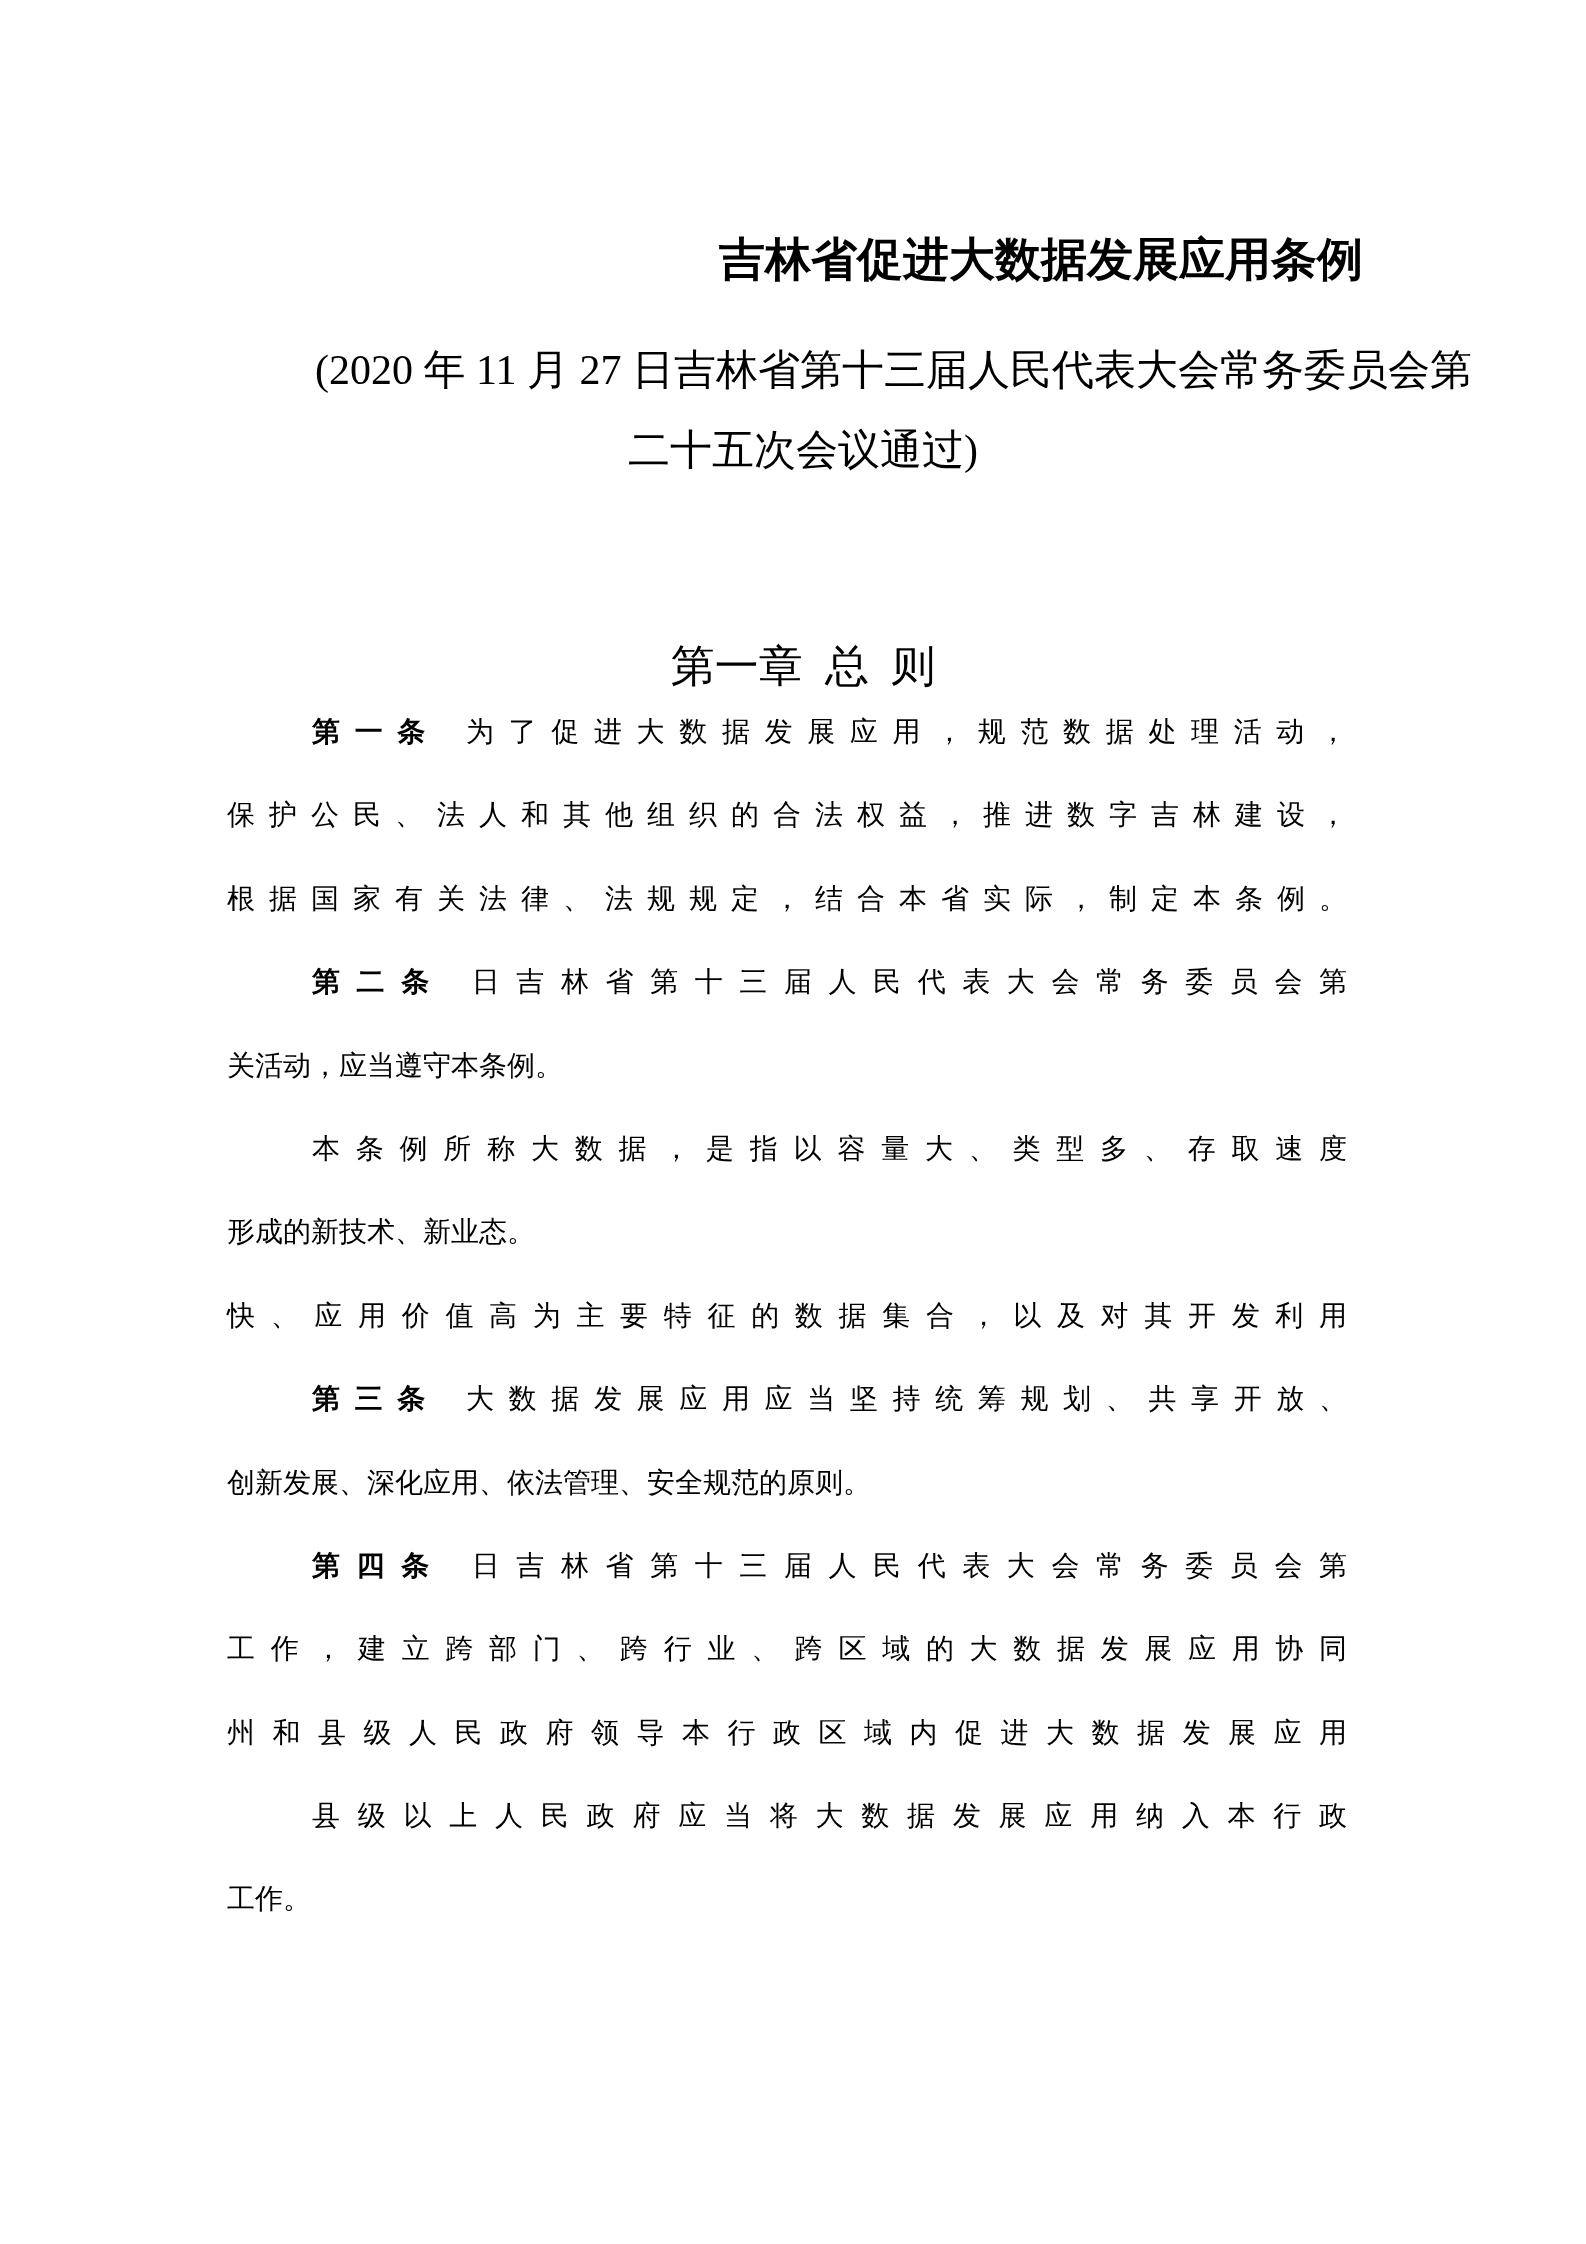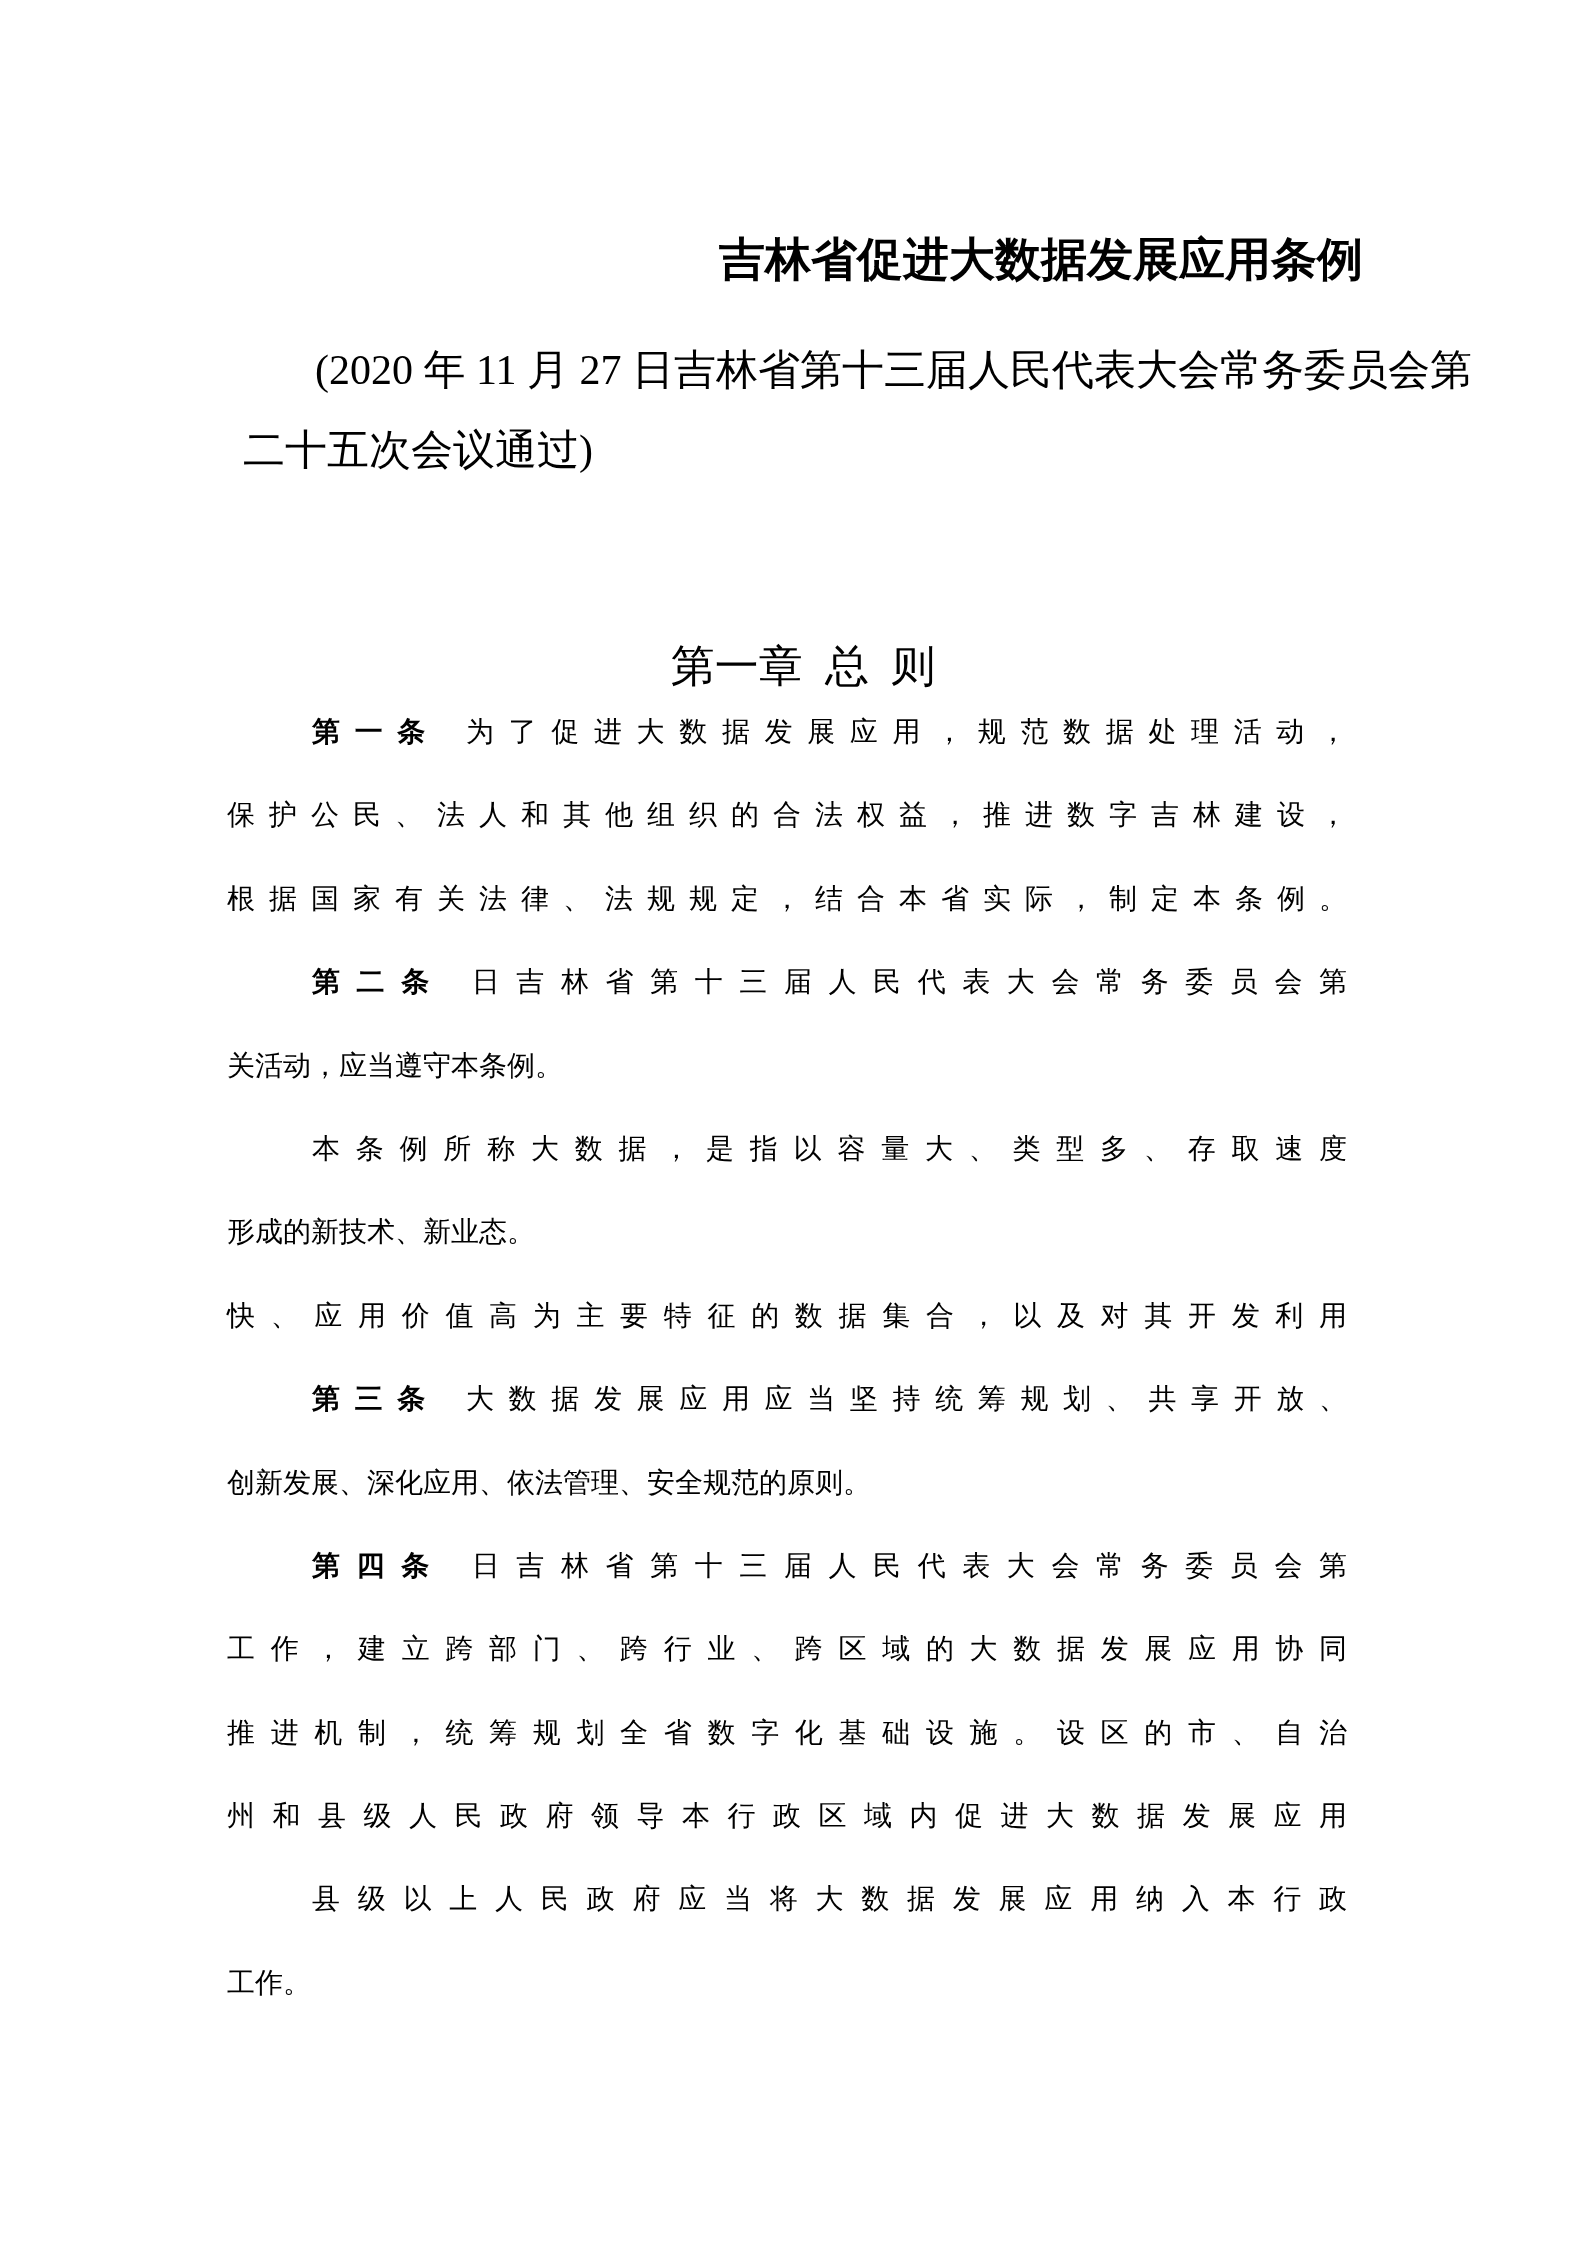--- a/index.html
+++ b/index.html
@@ -28,20 +28,21 @@
     line-height: 84px;
     letter-spacing: 0px;
     white-space: nowrap;
   }
   
   .subtitle {
     position: absolute;
     top: 330px;
     left: 243px;
     width: 1120px;
+    text-align: center;
     font-family: "Liberation Serif", "DejaVu Serif", serif;
     font-size: 42px;
     line-height: 80px;
     font-weight: normal;
   }
   .subtitle .sub-line1 {
     text-indent: 72px;
     white-space: nowrap;
   }
   .subtitle .sub-line2 {
@@ -134,21 +135,20 @@
     <div class="line j"><span>快、应用价值高为主要特征的数据集合，以及对其开发利用</span></div>
 
     <div class="line ind j"><span class="art-label">第三条</span><span>大数据发展应用应当坚持统筹规划、共享开放、</span></div>
 
     <div class="line l"><span>创新发展、深化应用、依法管理、安全规范的原则。</span></div>
 
     <div class="line ind j"><span class="art-label">第四条</span><span>日吉林省第十三届人民代表大会常务委员会第</span></div>
 
     <div class="line j"><span>工作，建立跨部门、跨行业、跨区域的大数据发展应用协同</span></div>
 
-    <div class="line j"><span>推进机制，统筹规划全省数字化基础设施。设区的市、自治</span></div>
 
     <div class="line j"><span>州和县级人民政府领导本行政区域内促进大数据发展应用</span></div>
 
     <div class="line ind j"><span>县级以上人民政府应当将大数据发展应用纳入本行政</span></div>
 
     <div class="line l"><span>工作。</span></div>
 
   </div>
 
 </div>

